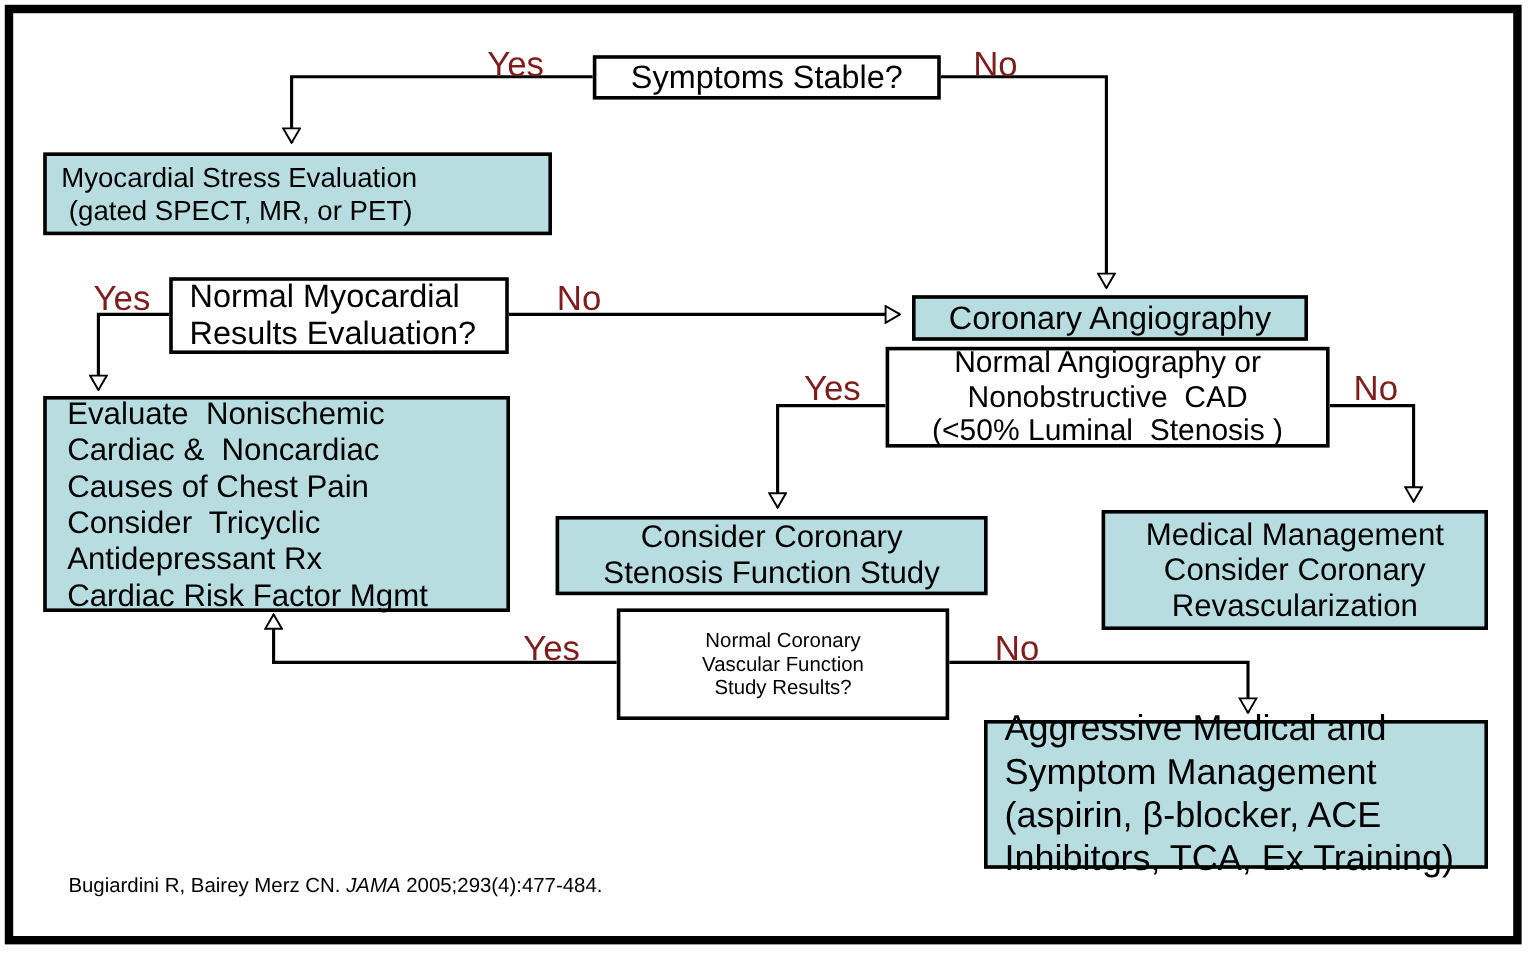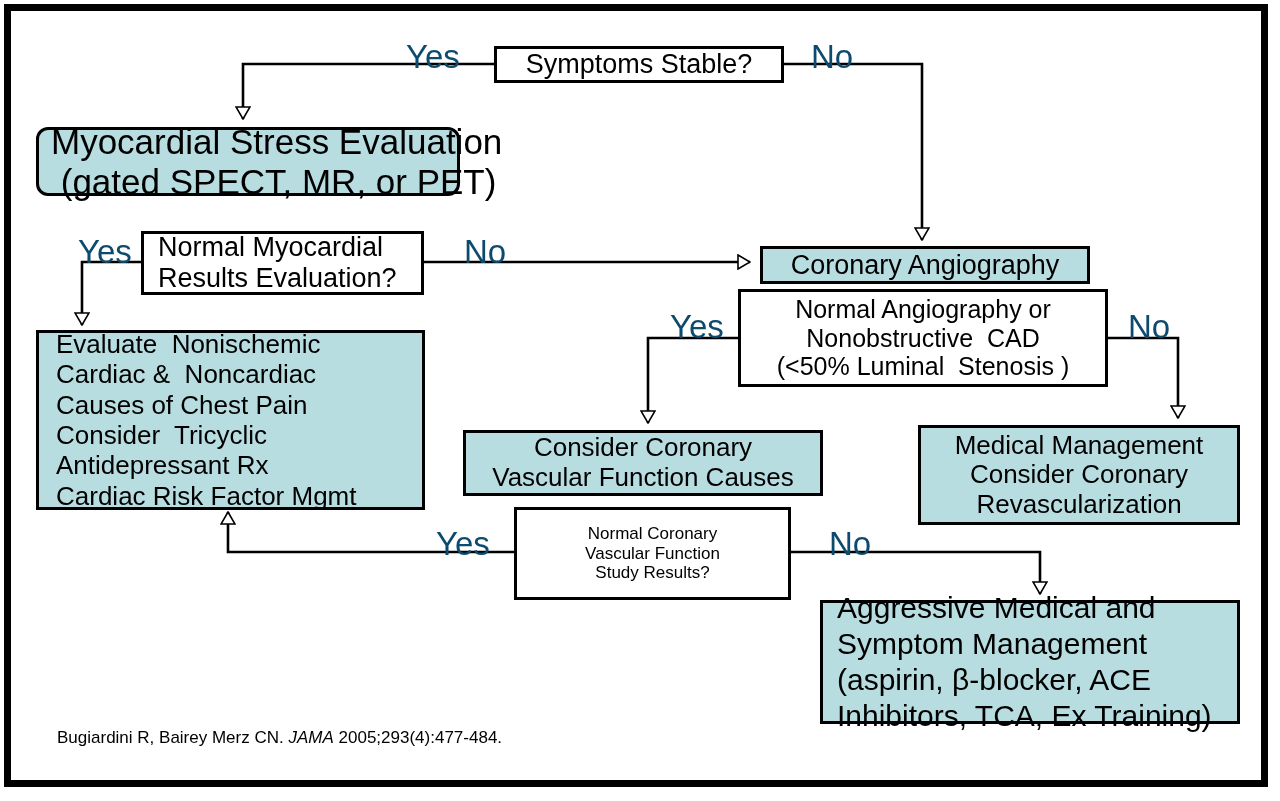--- a/index.html
+++ b/index.html
@@ -50,22 +50,22 @@
   }
   .node.fill {
     background: #b7dde1;
   }
   .node .ln { display: block; }
   .center { align-items: center; text-align: center; }
   .left   { align-items: flex-start; text-align: left; }
 
   .label {
     position: absolute;
-    color: #0c4a6e;
-    font-size: 33px;
+    color: #7f1d1d;
+    font-size: 29px;
     line-height: 1;
     white-space: pre;
   }
 
   #citation {
     position: absolute;
     left: 33px;
     top: 728px;
     font-size: 17px;
     color: #000000;
@@ -110,52 +110,52 @@
       <path d="M514,552 L228,552 L228,512" marker-end="url(#ah-up)"></path>
 
       <path d="M791,552 L1040,552 L1040,594" marker-end="url(#ah-down)"></path>
     </g>
   </svg>
 
   <div class="node center" style="left:494px; top:46px; width:290px; height:37px; font-size:27px;">
     <span class="ln">Symptoms Stable?</span>
   </div>
 
-  <div class="node fill left" style="left:36px; top:127px; width:424px; height:69px; font-size:35px; padding-left:12px;border-radius:12px;">
+  <div class="node fill left" style="left:36px; top:127px; width:424px; height:69px; font-size:23px; padding-left:12px;">
     <span class="ln">Myocardial Stress Evaluation</span>
     <span class="ln"> (gated SPECT, MR, or PET)</span>
   </div>
 
   <div class="node left" style="left:141px; top:231px; width:283px; height:64px; font-size:27px; padding-left:14px;">
     <span class="ln">Normal Myocardial</span>
     <span class="ln">Results Evaluation?</span>
   </div>
 
   <div class="node fill center" style="left:760px; top:246px; width:330px; height:38px; font-size:27px;">
     <span class="ln">Coronary Angiography</span>
   </div>
 
-  <div class="node center" style="left:738px; top:289px; width:370px; height:98px; font-size:25px;">
+  <div class="node center" style="left:738px; top:289px; width:370px; height:84px; font-size:25px;">
     <span class="ln">Normal Angiography or</span>
     <span class="ln">Nonobstructive  CAD</span>
     <span class="ln">(&lt;50% Luminal  Stenosis )</span>
   </div>
 
   <div class="node fill left" style="left:36px; top:330px; width:389px; height:180px; font-size:26px; padding-left:17px; line-height:1.17;">
     <span class="ln">Evaluate  Nonischemic</span>
     <span class="ln">Cardiac &amp;  Noncardiac</span>
     <span class="ln">Causes of Chest Pain</span>
     <span class="ln">Consider  Tricyclic</span>
     <span class="ln">Antidepressant Rx</span>
     <span class="ln">Cardiac Risk Factor Mgmt</span>
   </div>
 
   <div class="node fill center" style="left:463px; top:430px; width:360px; height:66px; font-size:26px;">
     <span class="ln">Consider Coronary</span>
-    <span class="ln">Vascular Function Causes</span>
+    <span class="ln">Stenosis Function Study</span>
   </div>
 
   <div class="node fill center" style="left:918px; top:425px; width:322px; height:100px; font-size:26px;">
     <span class="ln">Medical Management</span>
     <span class="ln">Consider Coronary</span>
     <span class="ln">Revascularization</span>
   </div>
 
   <div class="node center" style="left:514px; top:507px; width:277px; height:93px; font-size:17px;">
     <span class="ln">Normal Coronary</span>

